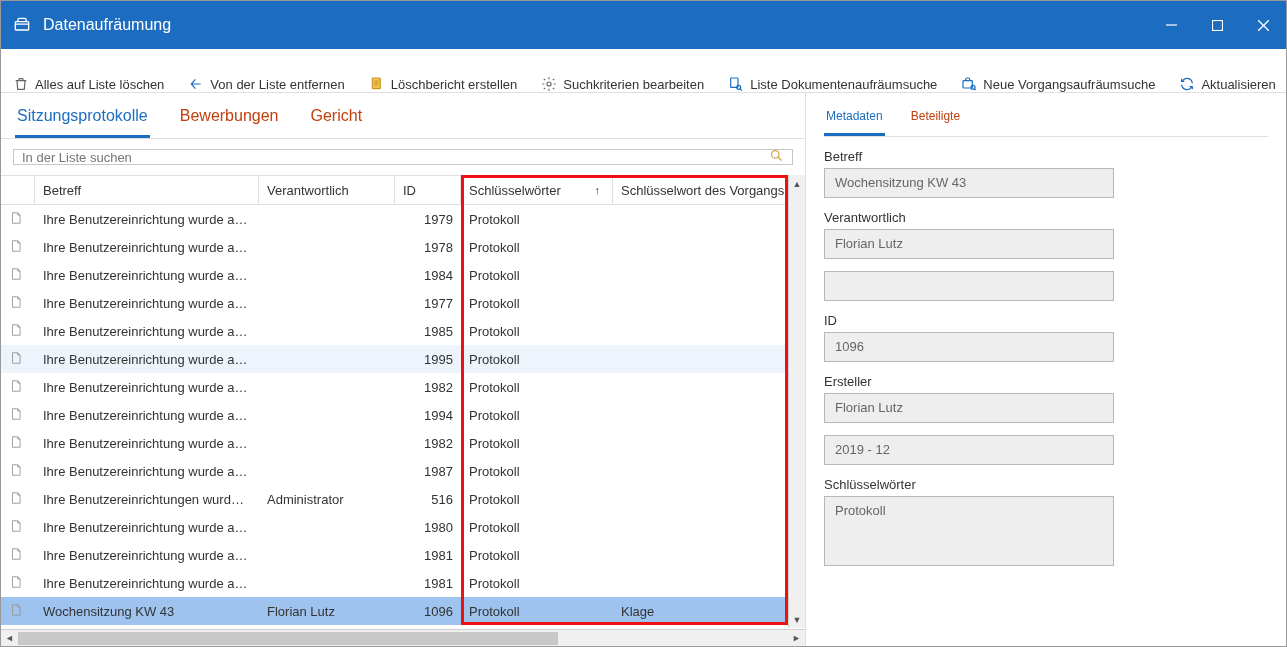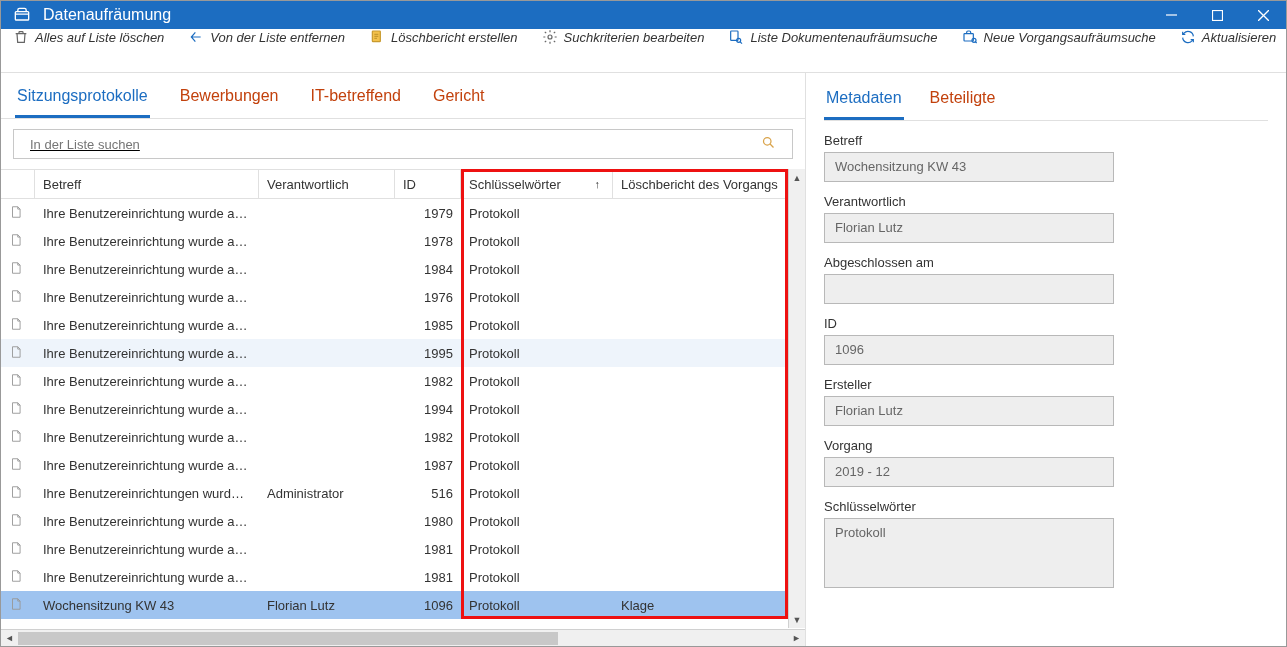--- a/index.html
+++ b/index.html
@@ -1,38 +1,38 @@
 <!DOCTYPE html>
 <html><head>
 <meta charset="utf-8">
 <style>
   * { box-sizing: border-box; margin: 0; padding: 0; font-family: "Segoe UI", Arial, sans-serif; }
   html, body { height: 100%; overflow: hidden; background: #fff; }
   .window { width: 1287px; height: 647px; display: flex; flex-direction: column; border: 1px solid #999; }
   
-  .titlebar { background: #1c6dc1; color: #fff; height: 28px; display: flex; align-items: center; padding: 0 0 0 10px; }
+  .titlebar { background: #1c6dc1; color: #fff; height: 48px; display: flex; align-items: center; padding: 0 0 0 10px; }
   .titlebar .icon { width: 22px; height: 22px; margin-right: 10px; display: flex; align-items: center; justify-content: center; }
   .titlebar .title { font-size: 16px; flex: 0 0 auto; }
   .titlebar .spacer { flex: 1; }
   .win-btn { width: 46px; height: 40px; display: flex; align-items: center; justify-content: center; color: #fff; }
   
-  .toolbar { height: 44px; background: #fff; border-bottom: 1px solid #e0e0e0; display: flex; align-items: flex-start; padding: 0 12px; gap: 24px; flex-shrink:0;font-style:italic; }
+  .toolbar { height: 44px; background: #fff; border-bottom: 1px solid #e0e0e0; display: flex; align-items: flex-end; padding: 0 12px; gap: 24px; flex-shrink:0; }
   .tool-item { display: flex; align-items: center; gap: 6px; font-size: 13px; color: #333; cursor: pointer; white-space: nowrap; }
   .tool-item .ticon { width: 16px; height: 16px; display: inline-flex; align-items: center; justify-content: center; }
   
   .body { flex: 1; display: flex; min-height: 0; }
   .left { flex: 1; display: flex; flex-direction: column; border-right: 1px solid #e0e0e0; min-width: 0; }
   .right { width: 480px; padding: 12px 18px; overflow: auto; }
   
   .tabs { display: flex; gap: 28px; padding: 8px 14px 0 14px; border-bottom: 1px solid #e0e0e0; flex-shrink:0;align-items:center;}
   .tab { font-size: 16px; color: #c2410c; padding: 6px 2px 10px 2px; cursor: pointer; border-bottom: 3px solid transparent; }
   .tab.active { color: #1c6dc1; border-bottom-color: #1c6dc1; }
   
   .search-row { padding: 10px 12px; flex-shrink:0;}
-  .search-box { display: flex; align-items: center; border: 1px solid #c8c8c8; height: 30px; padding: 0 16px; text-decoration: underline; }
+  .search-box { display: flex; align-items: center; border: 1px solid #c8c8c8; height: 16px; padding: 0 8px; }
   .search-box input { flex: 1; border: none; outline: none; font-size: 13px; color: #555; background: transparent; }
   .search-box .sicon { color: #d9a34a; }
   
   .table-wrap { flex: 1; position: relative; display:flex; flex-direction:column; min-height:0;}
   .thead { display: flex; border-top: 1px solid #e0e0e0; border-bottom: 1px solid #e0e0e0; font-size: 13px; color: #333; height: 30px; align-items: center; flex-shrink:0; position:relative;}
   .th { padding: 0 8px; border-right: 1px solid #e0e0e0; height: 100%; display: flex; align-items: center; white-space:nowrap; overflow:hidden; text-overflow:ellipsis;}
   .th:last-child { border-right: none; }
   .col-icon { width: 34px; flex: 0 0 34px; }
   .col-betreff { flex: 0 0 224px; }
   .col-verantw { flex: 0 0 136px; }
@@ -50,21 +50,21 @@
   
   .red-box { position: absolute; border: 3px solid #e11; pointer-events: none; }
   .vscroll { position:absolute; right:0; top:0; bottom:18px; width:17px; background:#f0f0f0; border-left:1px solid #d0d0d0; display:flex; flex-direction:column; align-items:center; justify-content:space-between;}
   .vscroll .arr { height:17px; width:100%; display:flex; align-items:center; justify-content:center; font-size:9px; color:#555;}
   .hscroll { height:17px; background:#f0f0f0; border-top:1px solid #d0d0d0; display:flex; align-items:center; flex-shrink:0;}
   .hscroll .arr { width:17px; display:flex; align-items:center; justify-content:center; font-size:9px; color:#555;}
   .hscroll .track { flex:1; position:relative; height:100%; }
   .hscroll .thumb { position:absolute; left:0; top:2px; height:13px; width:540px; background:#c8c8c8;}
   
   .right .tabs { padding: 0 0 0 0; border-bottom: 1px solid #e0e0e0; gap: 24px; }
-  .right .tab { font-size: 16px; padding: 4px 2px 10px 2px;}
+  .right .tab { font-size: 12px; padding: 4px 2px 10px 2px;}
   .field { margin-top: 12px; }
   .field label { font-size: 13px; color: #333; display: block; margin-bottom: 4px; }
   .field .box { border: 1px solid #b8b8b8; background: #eeeeee; padding: 6px 10px; font-size: 13px; color: #666; min-height: 30px; width: 290px; }
   .field .box.tall { height: 70px; }
 </style>
 </head>
 <body>
 
 <div class="window">
 
@@ -161,21 +161,20 @@
         <span>Aktualisieren</span>
       </div>
     </div>
 
   <div class="body">
 
     <div class="left">
       <div class="tabs" id="main-tabs">
           <div class="tab active">Sitzungsprotokolle</div>
           <div class="tab">Bewerbungen</div>
-          <div class="tab">IT-betreffend</div>
           <div class="tab">Gericht</div>
         </div>
       <div class="search-row">
         <div class="search-box">
           <input placeholder="In der Liste suchen" style="">
           <span class="sicon">
             <svg width="15" height="15" viewBox="0 0 24 24" fill="none" stroke="#d9a34a" stroke-width="2">
                 <circle cx="10" cy="10" r="6"></circle>
                 <line x1="20" y1="20" x2="14.5" y2="14.5"></line>
               </svg>
@@ -185,21 +184,21 @@
       <div class="table-wrap">
         <div class="thead">
           <div class="th col-icon"></div>
           <div class="th col-betreff">Betreff</div>
           <div class="th col-verantw">Verantwortlich</div>
           <div class="th col-id">ID</div>
           <div class="th col-keys">
             <span>Schlüsselwörter</span>
             <span class="sort-arrow">↑</span>
           </div>
-          <div class="th col-vorg">Löschbericht des Vorgangs</div>
+          <div class="th col-vorg">Schlüsselwort des Vorgangs</div>
         </div>
         <div class="tbody" id="tbody">
             <div class="row">
               <div class="cell col-icon"><span class="doc-icon">
                   <svg width="14" height="14" viewBox="0 0 24 24" fill="none" stroke="#999" stroke-width="1.6">
                     <path d="M6 3h9l4 4v14H6z"></path>
                     <path d="M15 3v4h4"></path>
                   </svg>
                 </span></div>
               <div class="cell col-betreff">Ihre Benutzereinrichtung wurde aktua...</div>
@@ -236,21 +235,21 @@
             </div>
             <div class="row">
               <div class="cell col-icon"><span class="doc-icon">
                   <svg width="14" height="14" viewBox="0 0 24 24" fill="none" stroke="#999" stroke-width="1.6">
                     <path d="M6 3h9l4 4v14H6z"></path>
                     <path d="M15 3v4h4"></path>
                   </svg>
                 </span></div>
               <div class="cell col-betreff">Ihre Benutzereinrichtung wurde aktua...</div>
               <div class="cell col-verantw"></div>
-              <div class="cell col-id">1976</div>
+              <div class="cell col-id">1977</div>
               <div class="cell col-keys">Protokoll</div>
               <div class="cell col-vorg"></div>
             </div>
             <div class="row">
               <div class="cell col-icon"><span class="doc-icon">
                   <svg width="14" height="14" viewBox="0 0 24 24" fill="none" stroke="#999" stroke-width="1.6">
                     <path d="M6 3h9l4 4v14H6z"></path>
                     <path d="M15 3v4h4"></path>
                   </svg>
                 </span></div>
@@ -414,33 +413,31 @@
 
       <div class="field">
         <label>Betreff</label>
         <div class="box">Wochensitzung KW 43</div>
       </div>
       <div class="field">
         <label>Verantwortlich</label>
         <div class="box">Florian Lutz</div>
       </div>
       <div class="field">
-        <label>Abgeschlossen am</label>
         <div class="box"></div>
       </div>
       <div class="field">
         <label>ID</label>
         <div class="box">1096</div>
       </div>
       <div class="field">
         <label>Ersteller</label>
         <div class="box">Florian Lutz</div>
       </div>
       <div class="field">
-        <label>Vorgang</label>
         <div class="box">2019 - 12</div>
       </div>
       <div class="field">
         <label>Schlüsselwörter</label>
         <div class="box tall">Protokoll</div>
       </div>
     </div>
   </div>
 </div>
 

